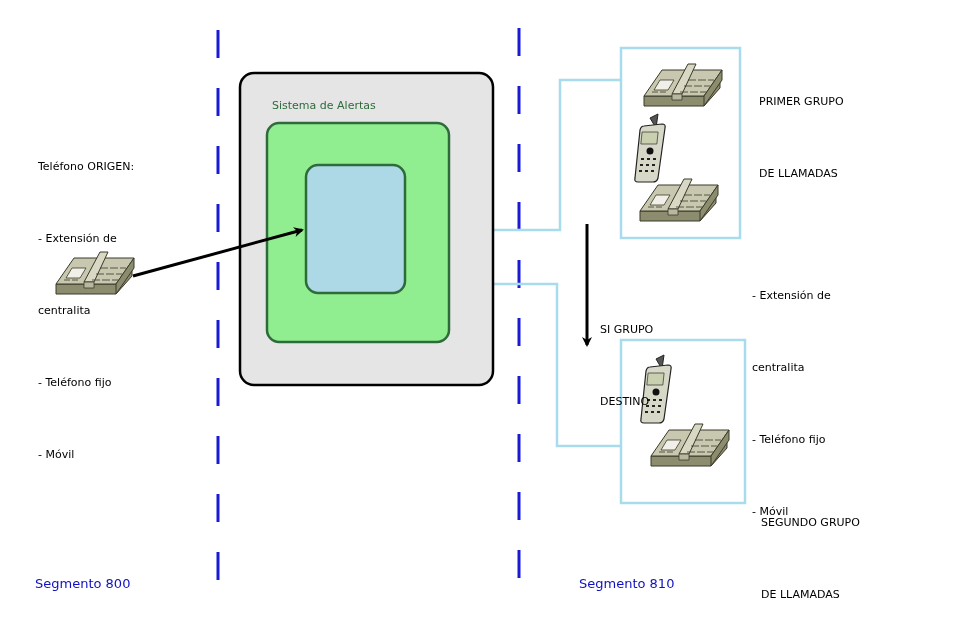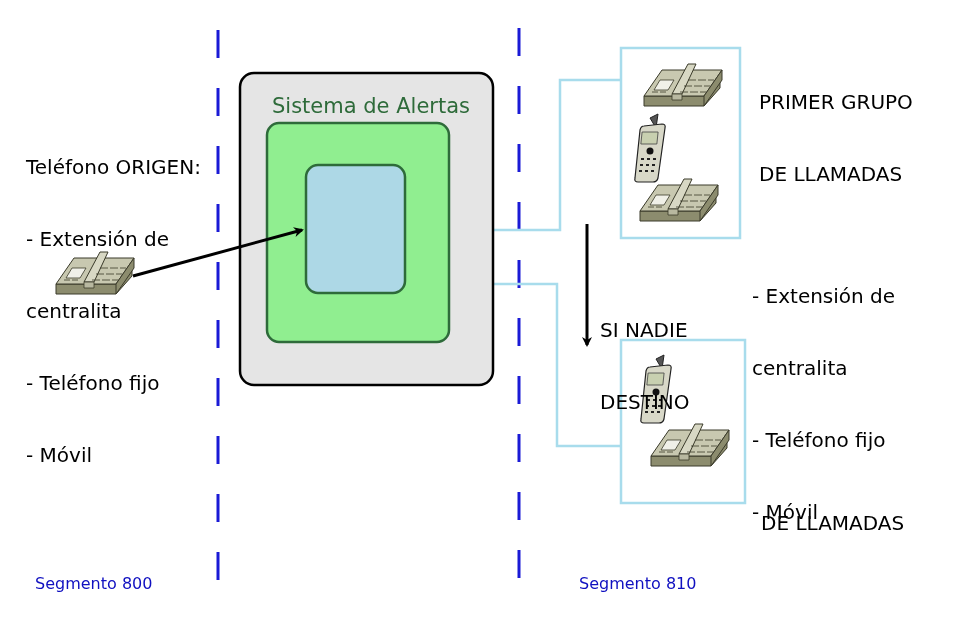--- a/index.html
+++ b/index.html
@@ -1,22 +1,22 @@
 <!DOCTYPE html>
 <html><head>
 <meta charset="utf-8">
 <style>
   html, body { margin: 0; padding: 0; background: #ffffff; }
   body { width: 971px; height: 624px; position: relative; overflow: hidden;
          font-family: "DejaVu Sans", sans-serif; }
   #canvas { position: absolute; left: 0; top: 0; }
-  .txt { position: absolute; font-family: "DejaVu Sans", sans-serif; font-size: 20px;
+  .txt { position: absolute; font-family: "DejaVu Sans", sans-serif; font-size: 11px;
          line-height: 24px; color: #000; white-space: pre; }
-  .seg { color: #1010c0; font-size: 16px; }
-  .sys-title { color: #2e6b3a; font-size: 21px; }
+  .seg { color: #1010c0; font-size: 13px; }
+  .sys-title { color: #2e6b3a; font-size: 11px; }
 </style>
 </head>
 <body>
 
 <svg id="canvas" width="971" height="624" viewBox="0 0 971 624">
   <defs>
     <marker id="arrowhead" markerWidth="10" markerHeight="10" refX="8" refY="5" orient="auto" markerUnits="userSpaceOnUse">
       <path d="M0,0 L10,5 L0,10 L3,5 Z" fill="#000"></path>
     </marker>
     <g id="deskphone">
@@ -78,43 +78,44 @@
   <use href="#deskphone" x="640" y="173"></use>
   <use href="#mobile" x="642" y="355"></use>
   <use href="#deskphone" x="651" y="418"></use>
 
   <line x1="133" y1="276" x2="302" y2="230" stroke="#000" stroke-width="3" marker-end="url(#arrowhead)"></line>
   <line x1="587" y1="224" x2="587" y2="345" stroke="#000" stroke-width="3" marker-end="url(#arrowhead)"></line>
 </svg>
 
 <div class="txt sys-title" style="left:272px; top:94px;">Sistema de Alertas</div>
 
-<div class="txt" style="left:26px; top:107px;">
+<div class="txt" style="left:38px; top:107px;">
   <div>Teléfono ORIGEN:</div>
   <div>- Extensión de</div>
   <div>centralita</div>
   <div>- Teléfono fijo</div>
   <div>- Móvil</div>
 </div>
 
 <div class="txt" style="left:752px; top:236px;">
   <div>- Extensión de</div>
   <div>centralita</div>
   <div>- Teléfono fijo</div>
   <div>- Móvil</div>
 </div>
 
 <div class="txt" style="left:759px; top:42px;">
   <div>PRIMER GRUPO</div>
   <div>DE LLAMADAS</div>
 </div>
 
 <div class="txt" style="left:761px; top:463px;">
+  <div>SEGUNDO GRUPO</div>
   <div>DE LLAMADAS</div>
 </div>
 
 <div class="txt" style="left:600px; top:270px;">
-  <div>SI NADIE</div>
+  <div>SI GRUPO</div>
   <div>DESTINO</div>
 </div>
 
 <div class="txt seg" style="left:35px; top:572px;">Segmento 800</div>
 <div class="txt seg" style="left:579px; top:572px;">Segmento 810</div>
 
 </body></html>

